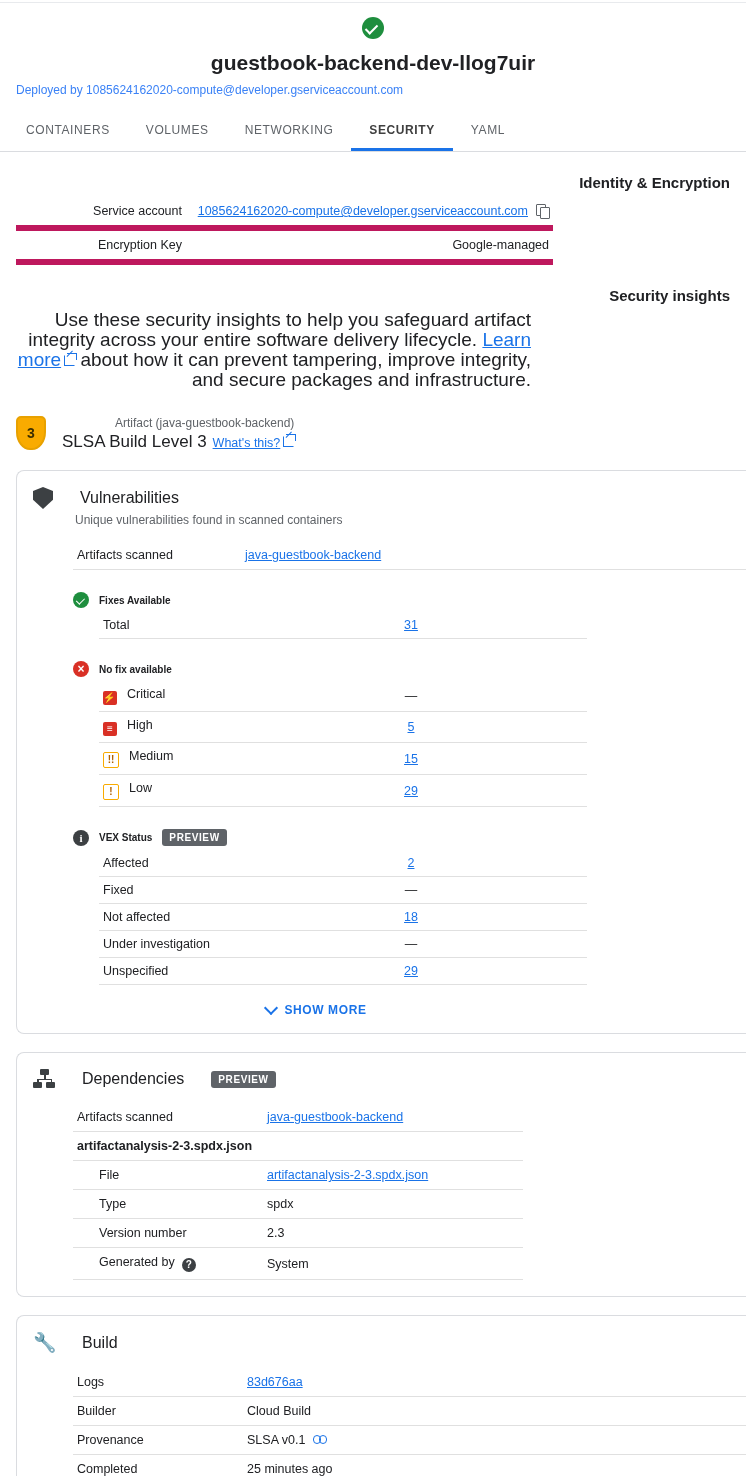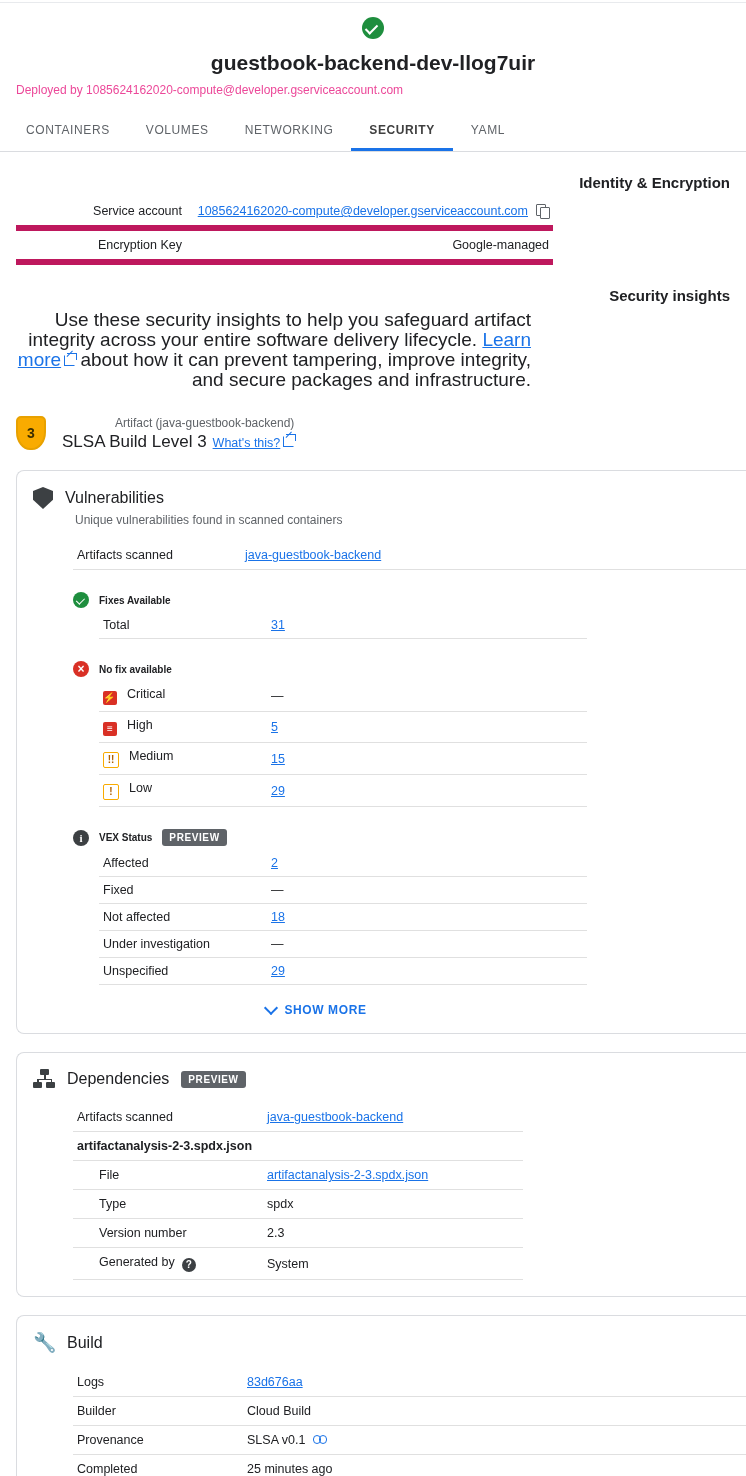--- a/index.html
+++ b/index.html
@@ -56,21 +56,21 @@
   }
   .page-title {
     font-size: 21px;
     font-weight: bold;
     color: #202124;
     letter-spacing: 0;
   }
   .subtitle {
     margin-top: 8px;
     font-size: 12px;
-    color: #ec4899;
+    color: #3b82f6;
   }
   
   .tabs {
     margin-top: 14px;
     display: flex;
     border-bottom: 1px solid #dadce0;
     padding: 0 8px;
   }
   .tab {
     padding: 12px 18px 11px 18px;
@@ -226,21 +226,21 @@
     border-right: none;
     border-radius: 8px 0 0 8px;
     background: #ffffff;
     padding: 16px 0 16px 0;
     box-sizing: border-box;
     width: 730px;
   }
   .card-head {
     display: flex;
     align-items: center;
-    gap: 12px;
+    gap: 27px;
     padding: 0 16px;
   }
   .card-title {
     font-size: 16px;
     color: #202124;
   }
   .card-sub {
     font-size: 12px;
     color: #5f6368;
     margin: 4px 0 0 58px;
@@ -338,21 +338,21 @@
     border-collapse: collapse;
     margin-left: 82px;
     width: 488px;
   }
   table.sev td {
     border-bottom: 1px solid #e0e0e0;
     padding: 6px 4px;
     font-size: 12.5px;
   }
   table.sev td.lbl { width: 160px; }
-  table.sev td.num { text-align: left; padding-right: 36px; }
+  table.sev td.num { text-align: center; padding-right: 36px; }
   .sev-chip {
     display: inline-block;
     width: 14px; height: 14px;
     border-radius: 2px;
     vertical-align: -3px;
     margin-right: 10px;
     color: #fff;
     font-size: 10px;
     line-height: 14px;
     text-align: center;

